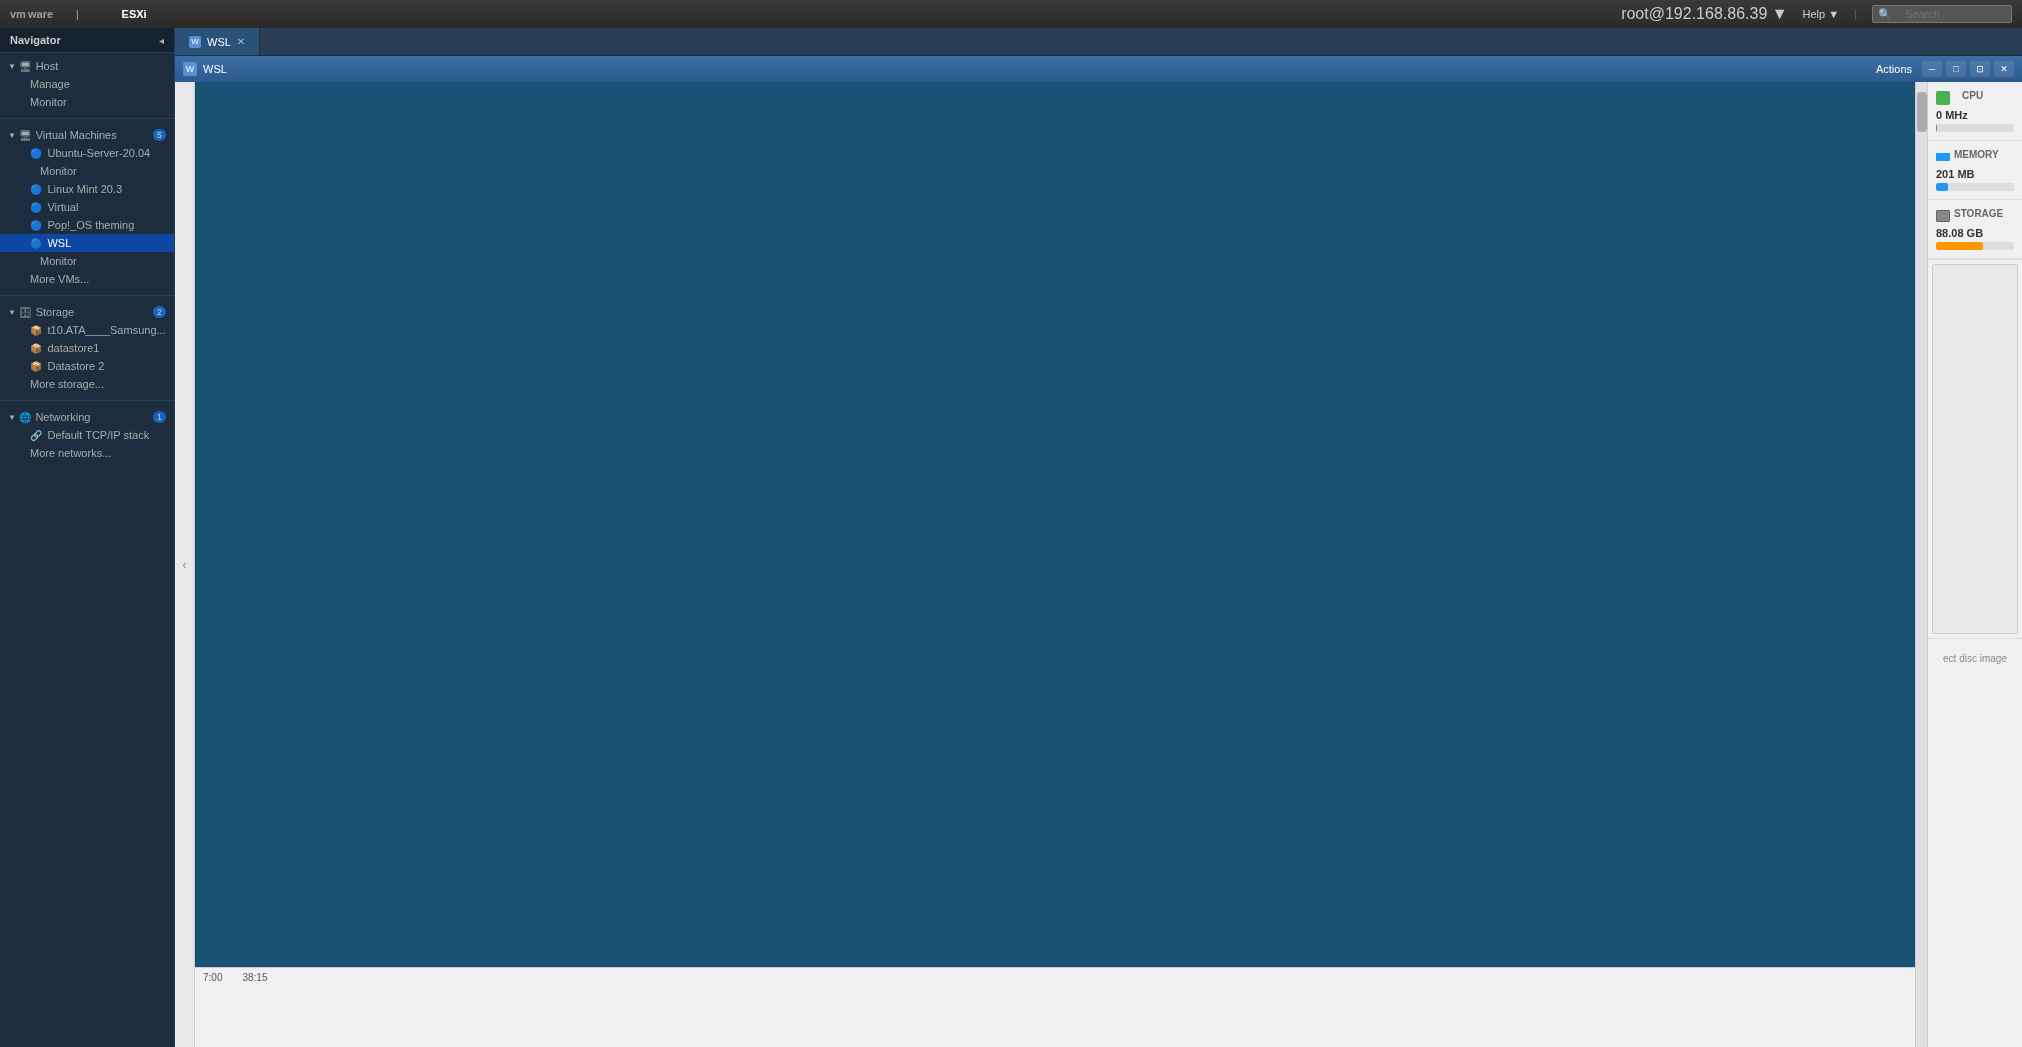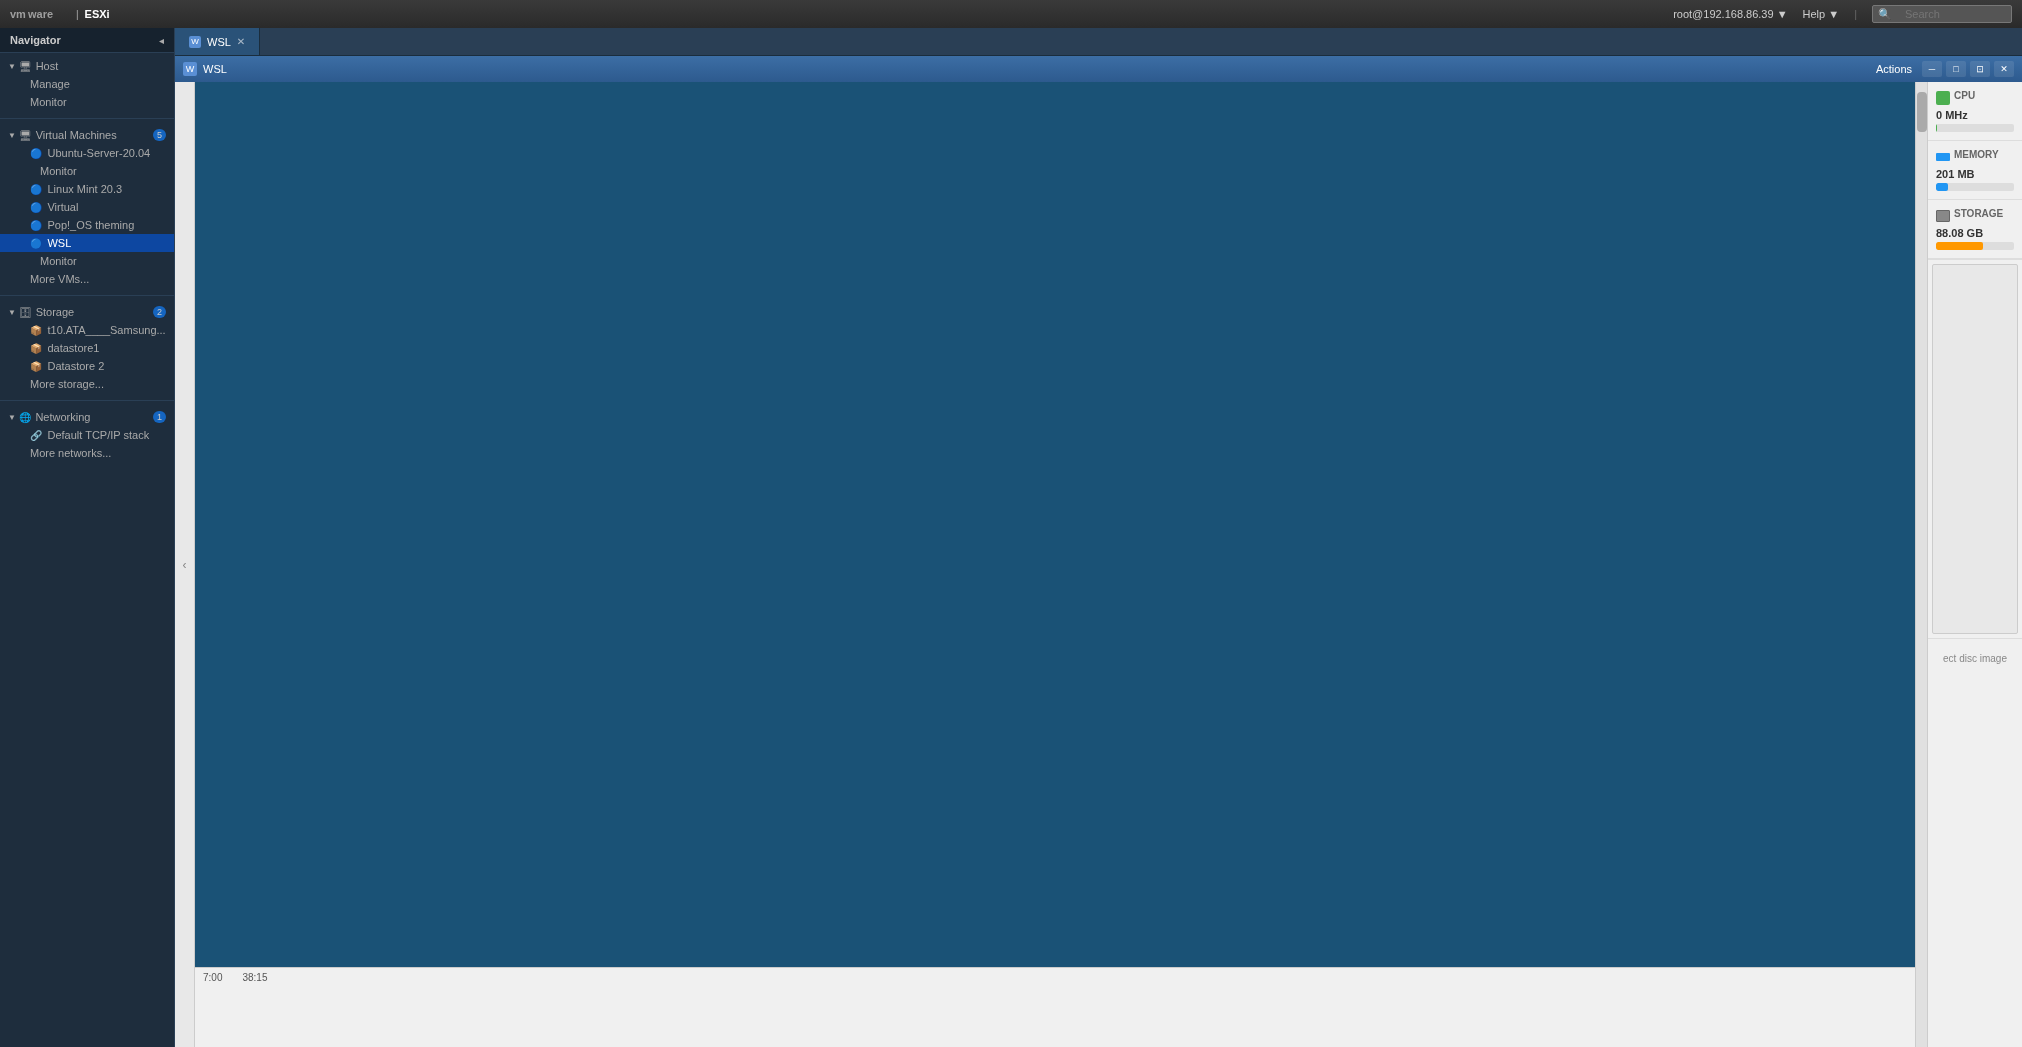--- a/index.html
+++ b/index.html
@@ -29,21 +29,21 @@
       align-items: center;
       gap: 6px;
     }
     .vmware-topbar-right {
       display: flex;
       align-items: center;
       gap: 15px;
     }
     .vmware-user {
       color: #ccc;
-      font-size: 11px;
+      font-size: 16px;
     }
     .vmware-help {
       color: #ccc;
       font-size: 11px;
     }
     .vmware-search-top {
       background: #555;
       border: 1px solid #777;
       border-radius: 2px;
       color: #ccc;
@@ -344,21 +344,21 @@
 </head>
 <body>
 
 <div class="vmware-topbar">
   <div class="vmware-logo">
     <svg width="60" height="16" viewBox="0 0 60 16">
       <text x="0" y="12" font-size="11" font-weight="bold" fill="#9e9e9e" font-family="Arial">vm</text>
       <text x="18" y="12" font-size="11" font-weight="bold" fill="#9e9e9e" font-family="Arial">ware</text>
     </svg>
     <span style="color:#aaa;font-size:10px;">|</span>
-    <span style="color:#fff;font-size:11px;font-weight:bold;">ESXi</span>
+    <span style="color:#fff;font-size:11px;font-weight:bold;margin-left:37px;">ESXi</span>
   </div>
   <div class="vmware-topbar-right">
     <span class="vmware-user">root@192.168.86.39 ▼</span>
     <span class="vmware-help">Help ▼</span>
     <span style="color:#666;font-size:11px;">|</span>
     <div style="position:relative;display:flex;align-items:center;">
       <span style="position:absolute;left:6px;color:#aaa;font-size:11px;">🔍</span>
       <input class="vmware-search-top" style="padding-left: 32px;" placeholder="Search">
     </div>
   </div>
@@ -514,21 +514,21 @@
 
       </div>
 
       <div class="scroll-track">
         <div class="scroll-thumb"></div>
       </div>
 
       <div class="right-panel">
 
         <div class="right-panel-section">
-          <div style="display:flex;align-items:center;gap:4px;margin-bottom:4px;">
+          <div style="display:flex;align-items:center;gap:12px;margin-bottom:4px;">
             <div class="cpu-icon"></div>
             <span class="right-panel-label">CPU</span>
           </div>
           <div class="right-panel-value">0 MHz</div>
           <div class="progress-bar-container">
             <div class="progress-bar-fill green" style="width:1%;"></div>
           </div>
         </div>
 
         <div class="right-panel-section">

